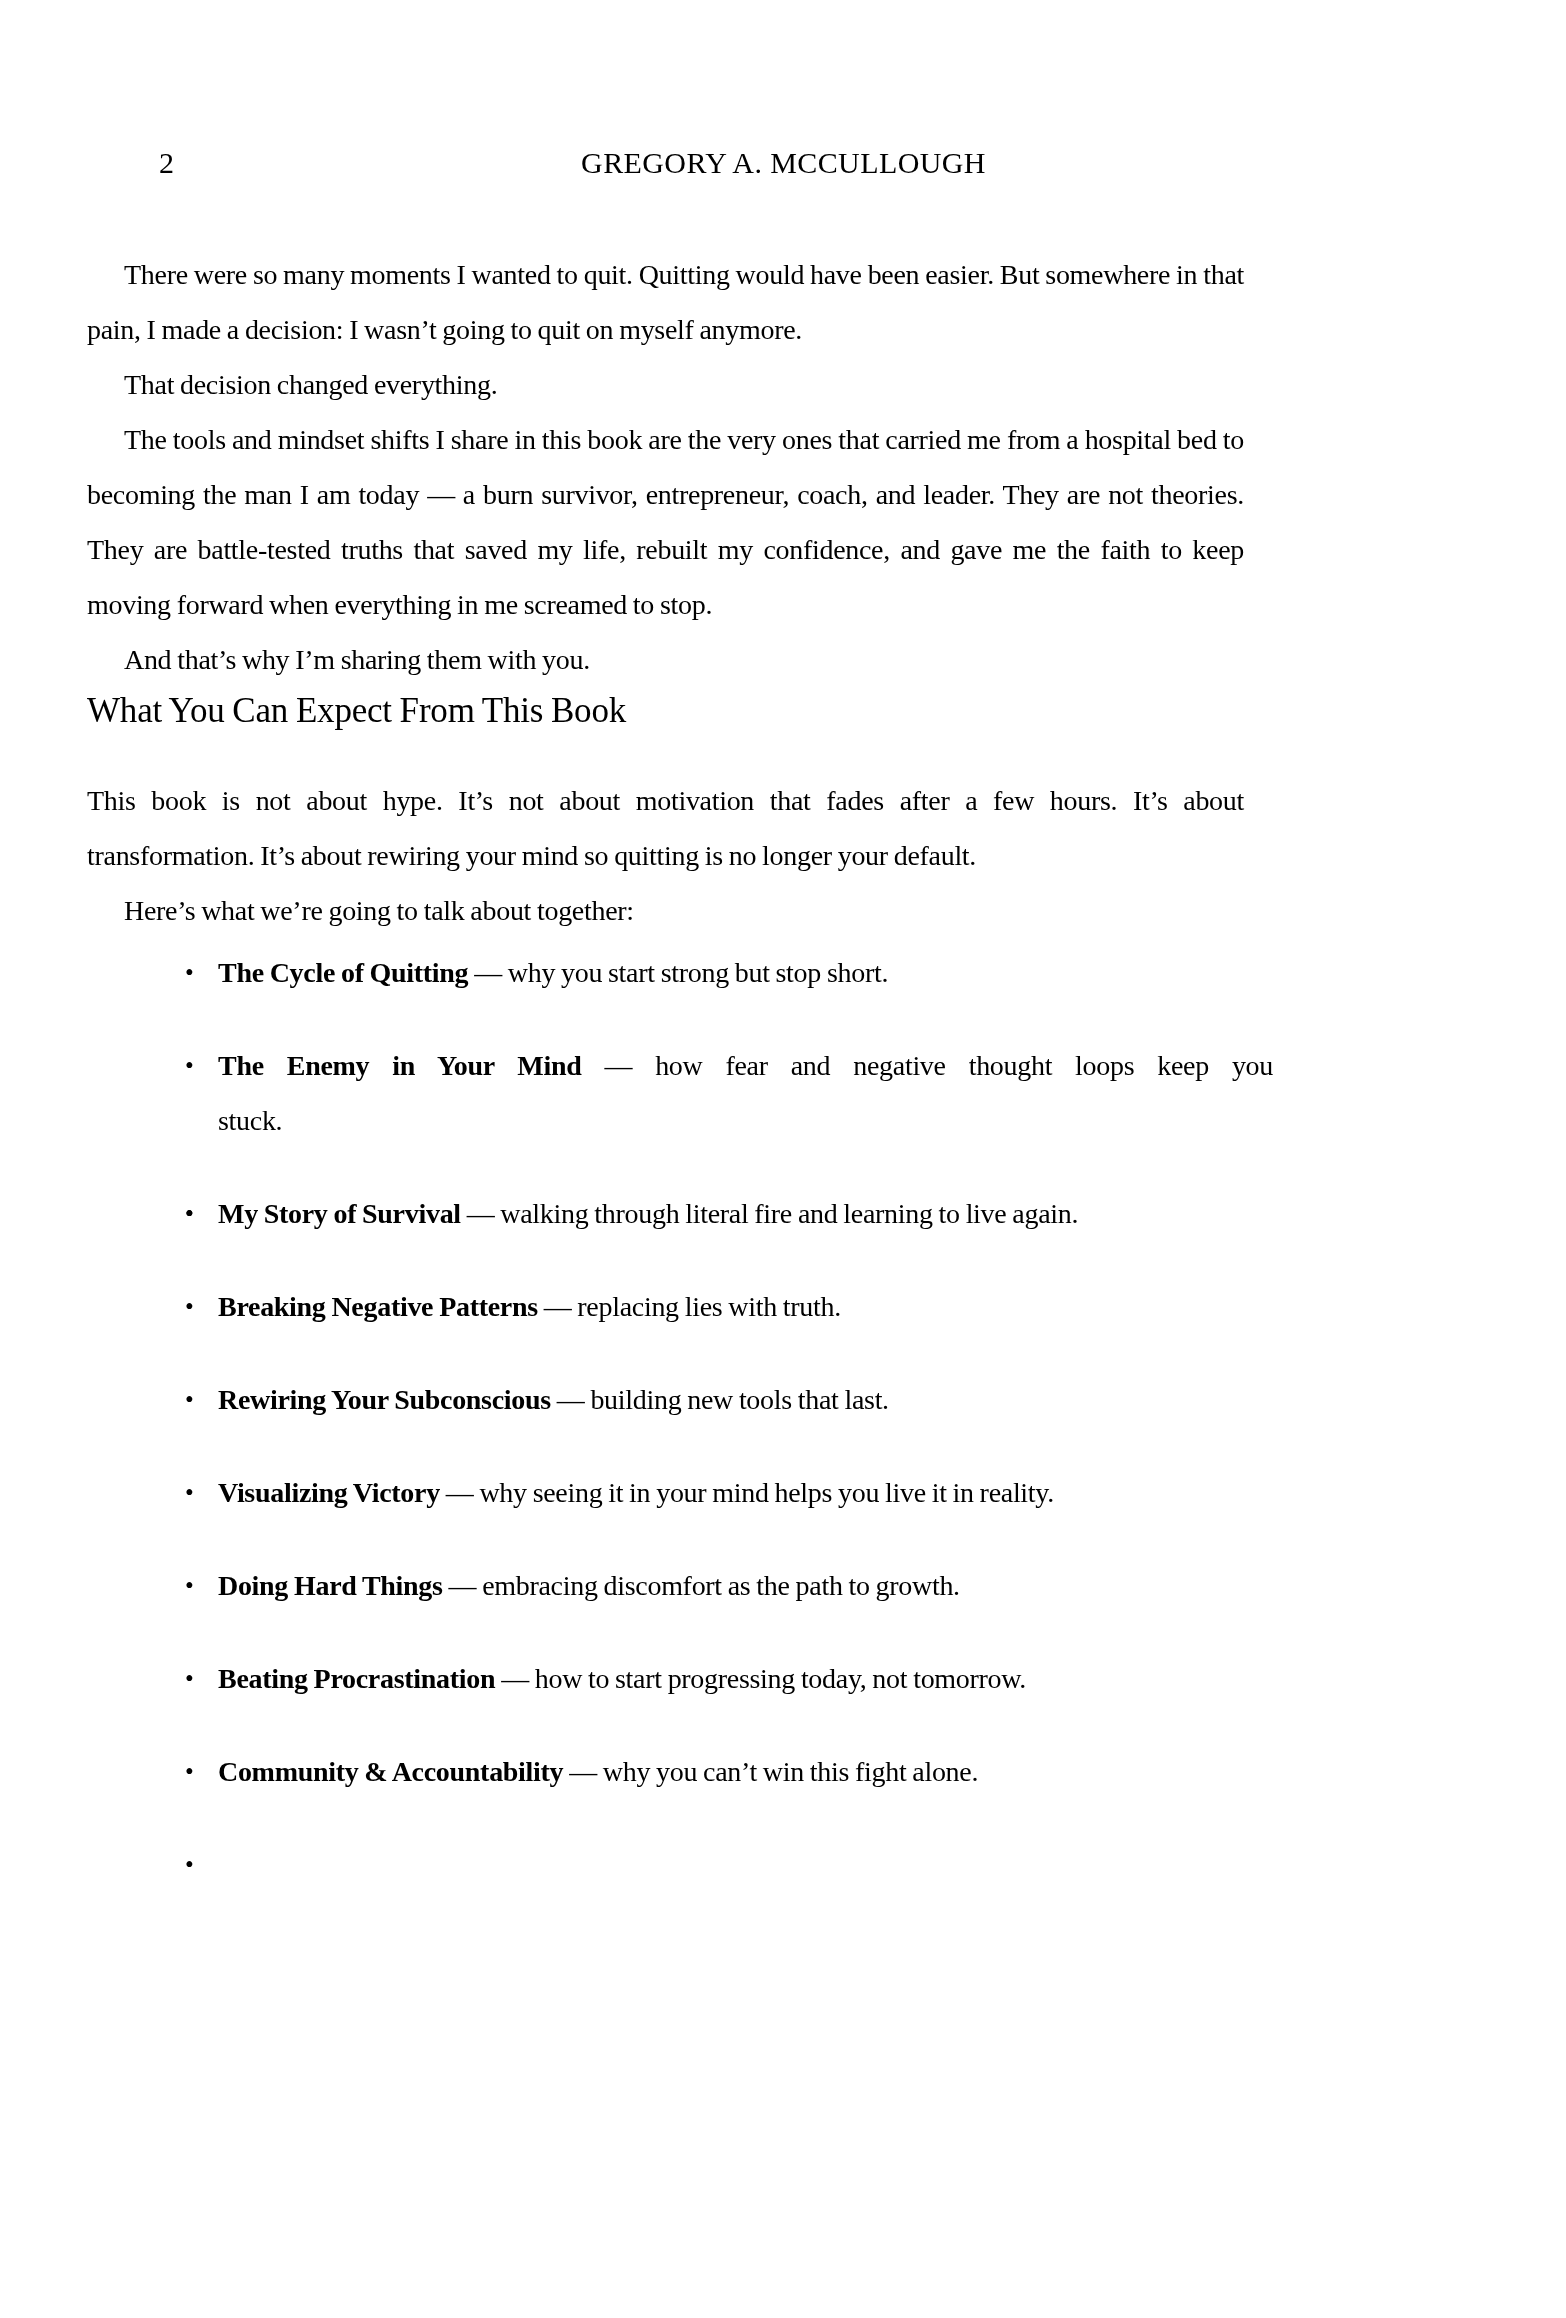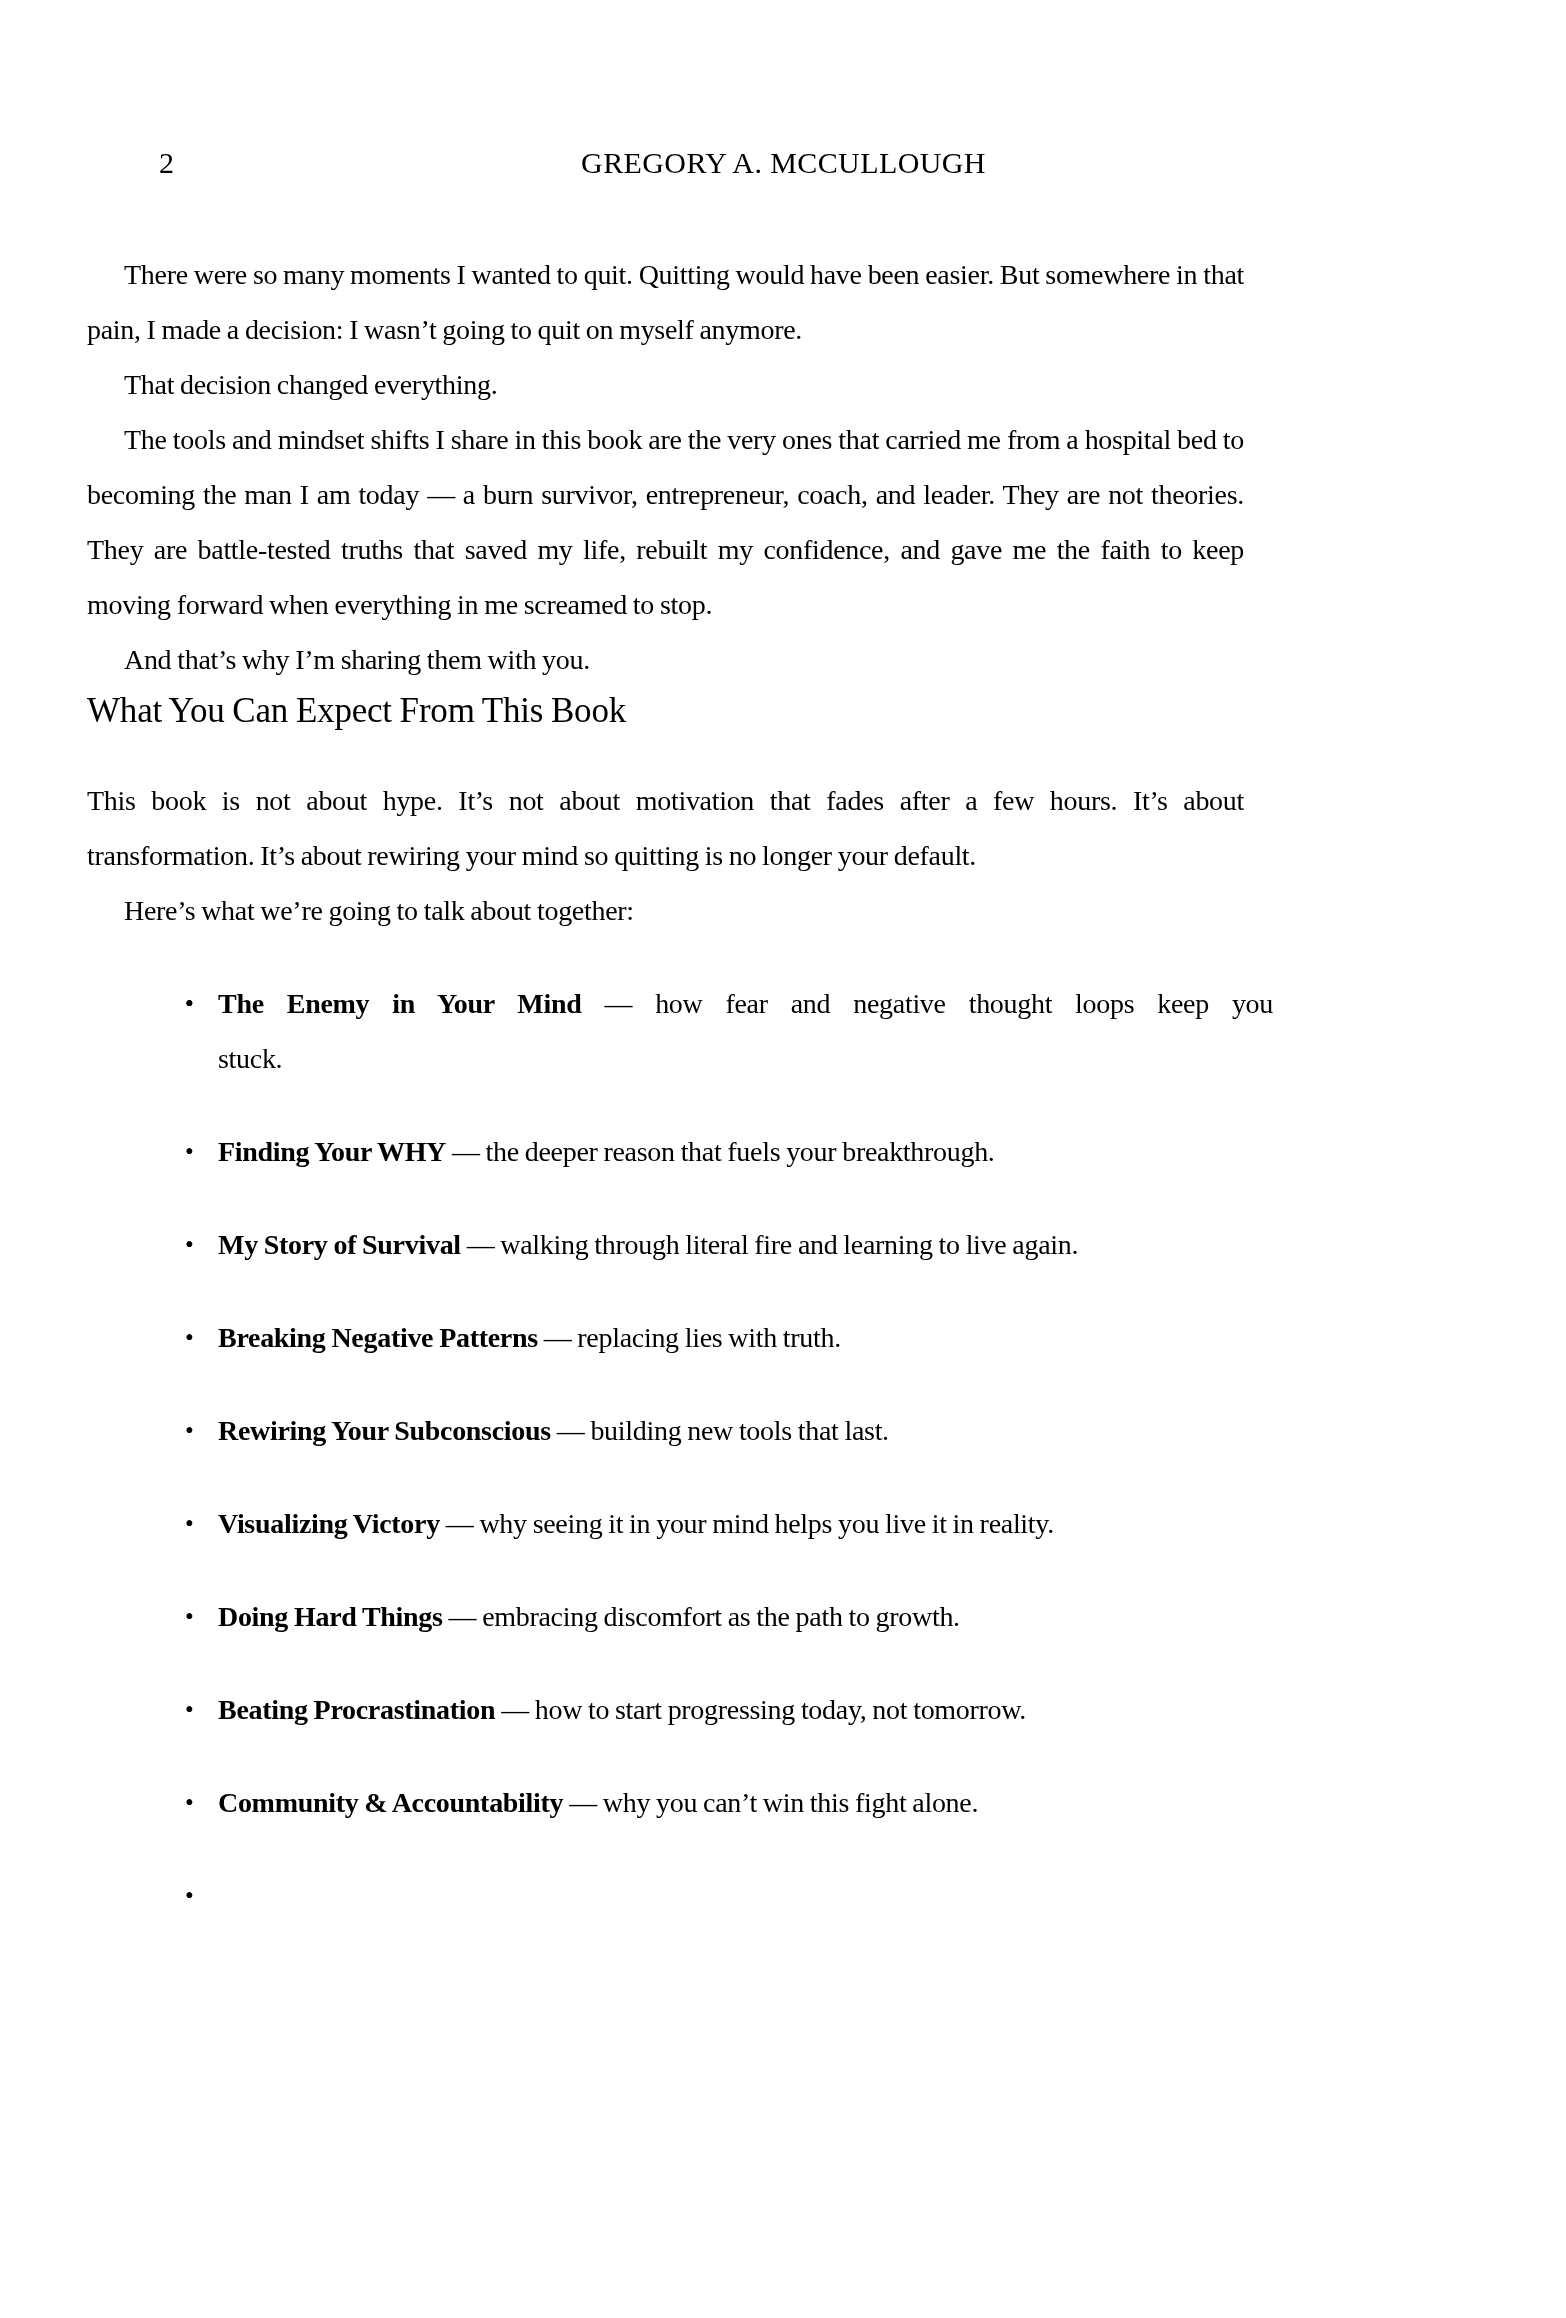--- a/index.html
+++ b/index.html
@@ -95,30 +95,30 @@
     <p class="indent">And that’s why I’m sharing them with you.</p>
 
     <p class="section-heading">What You Can Expect From This Book</p>
 
     <p class="section-intro">This book is not about hype. It’s not about motivation that fades after a few hours. It’s about transformation. It’s about rewiring your mind so quitting is no longer your default.</p>
     <p class="indent">Here’s what we’re going to talk about together:</p>
 
     <ul class="chapter-list">
       <li>
         <span class="dot">•</span>
+        <span class="b-head"><b class="b-title">The Cycle of Quitting</b> <span>— why you start strong but stop short.</span></span>
         
       </li>
       <li class="two-line">
         <span class="dot">•</span>
         <span class="b-head"><b class="b-title">The Enemy in Your Mind</b> <span>— how fear and negative thought loops keep you</span></span>
         <span class="b-line2">stuck.</span>
       </li>
       <li>
         <span class="dot">•</span>
-        <span class="b-head"><b class="b-title">Finding Your WHY</b> <span>— the deeper reason that fuels your breakthrough.</span></span>
         
       </li>
       <li>
         <span class="dot">•</span>
         <span class="b-head"><b class="b-title">My Story of Survival</b> <span>— walking through literal fire and learning to live again.</span></span>
         
       </li>
       <li>
         <span class="dot">•</span>
         <span class="b-head"><b class="b-title">Breaking Negative Patterns</b> <span>— replacing lies with truth.</span></span>

